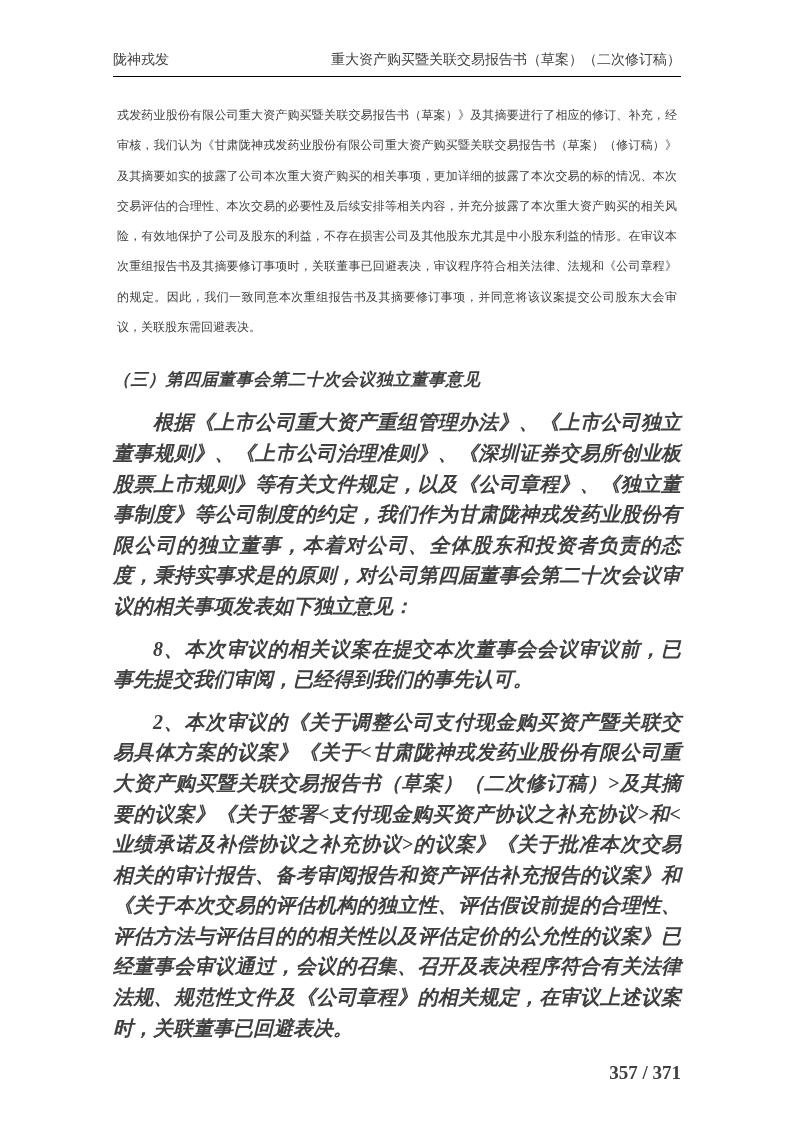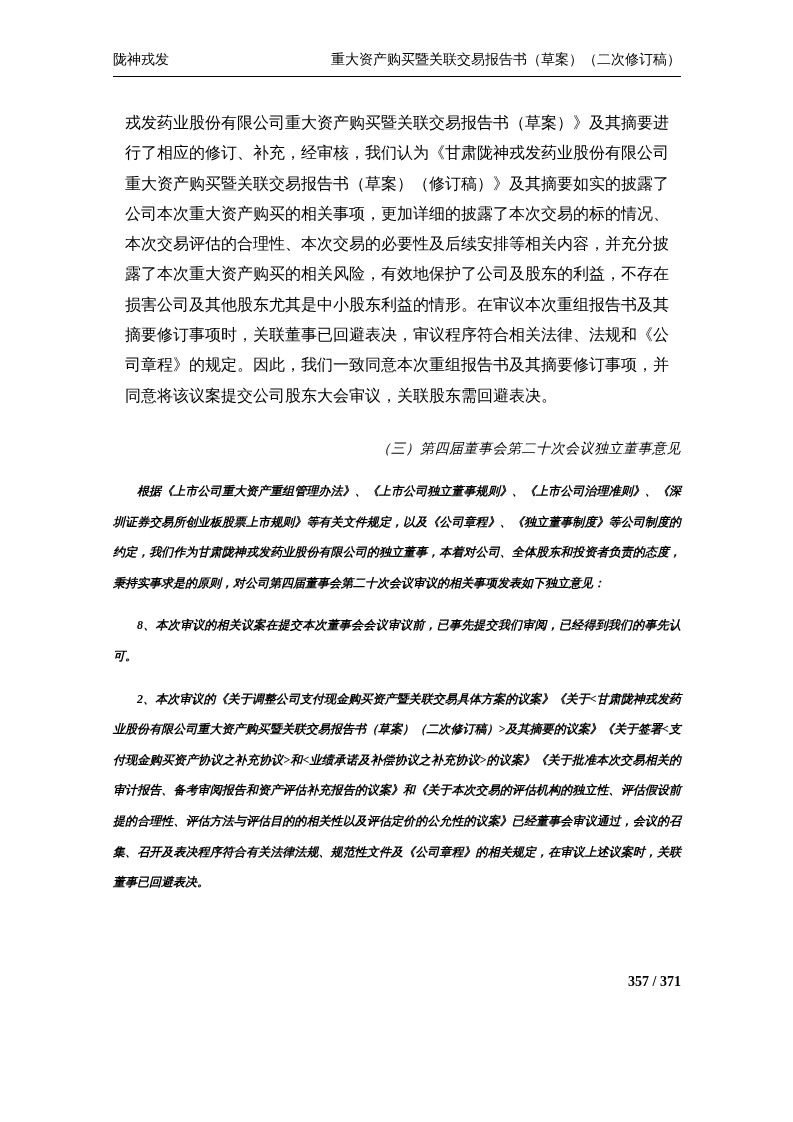--- a/index.html
+++ b/index.html
@@ -6,21 +6,21 @@
     margin: 0;
     padding: 0;
     background: #ffffff;
   }
   .page {
     position: relative;
     width: 793px;
     height: 1122px;
     margin: 0 auto;
     background: #ffffff;
-    color: #000000;
+    color: #404040;
     font-family: "Liberation Serif", "DejaVu Serif", serif;
     overflow: hidden;
   }
   .header {
     position: absolute;
     left: 113px;
     right: 112px;
     top: 51px;
     display: flex;
     justify-content: space-between;
@@ -37,50 +37,49 @@
     white-space: nowrap;
     text-align: center;
   }
   .body {
     position: absolute;
     left: 113px;
     right: 112px;
     top: 96px;
   }
   p.song {
-    font-size: 16px;
+    font-size: 12px;
     line-height: 30.3px;
-    margin: 12px;
+    margin: 4px;
     text-align: justify;
     text-justify: inter-ideograph;
   }
   h2.heading {
-    font-size: 14px;
-    font-weight: normal;
+    font-size: 17px;
+    font-weight: bold;
     font-style: italic;
     margin: 25px 0 14px 0;
     line-height: 26px;
     letter-spacing: 0.5px;
-    text-align: right;
   }
   p.kai {
-    font-size: 12px;
+    font-size: 20px;
     font-weight: bold;
     font-style: italic;
     line-height: 30.6px;
     margin: 12px 0;
     text-indent: 2em;
     text-align: justify;
     text-justify: inter-ideograph;
   }
   .footer {
     position: absolute;
     right: 112px;
-    top: 974px;
-    font-size: 14px;
+    top: 1062px;
+    font-size: 19px;
     font-weight: bold;
   }
 </style>
 </head>
 <body>
 
 <div class="page">
 
   <div class="header">
     <span class="left">陇神戎发</span>

